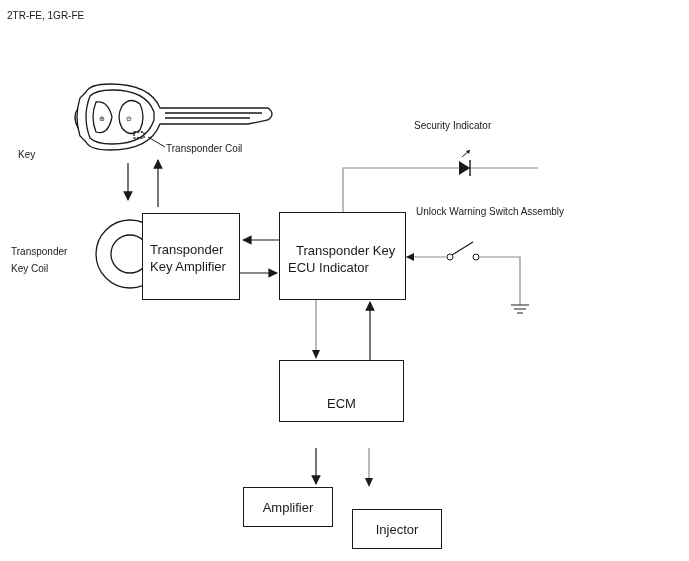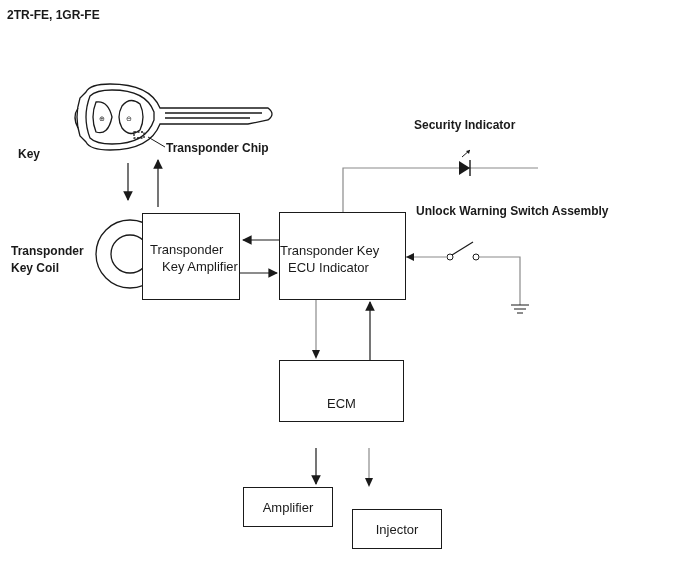--- a/index.html
+++ b/index.html
@@ -1,18 +1,18 @@
 <!DOCTYPE html>
 <html><head>
 <meta charset="utf-8">
 <style>
   html, body { margin: 0; padding: 0; background: #ffffff; }
   body { width: 689px; height: 561px; position: relative; overflow: hidden;
          font-family: "Liberation Sans", sans-serif; color: #1a1a1a; }
-  .txt { position: absolute; font-size: 12px; line-height: 17px; white-space: nowrap; font-weight: bold; }
+  .txt { position: absolute; font-size: 10px; line-height: 17px; white-space: nowrap; }
   .box { position: absolute; border: 1.5px solid #1a1a1a; background: #fff; box-sizing: border-box; }
   .boxlabel { position: absolute; font-size: 13px; line-height: 17px; }
   svg.wires { position: absolute; left: 0; top: 0; }
 </style>
 </head>
 <body>
 
 <div class="txt" style="left:7px; top:7px;">2TR-FE, 1GR-FE</div>
 
 <svg class="wires" width="689" height="561" viewBox="0 0 689 561">
@@ -70,33 +70,33 @@
   <line x1="316" y1="299" x2="316" y2="357" stroke="#8a8a8a" stroke-width="1.2"></line>
   <path d="M312,350 L320,350 L316,359 Z" fill="#1a1a1a"></path>
   <line x1="370" y1="360" x2="370" y2="302" stroke="#1a1a1a" stroke-width="1.2" marker-end="url(#arr)"></line>
 
   <line x1="316" y1="448" x2="316" y2="484" stroke="#1a1a1a" stroke-width="1.2" marker-end="url(#arr)"></line>
   <line x1="369" y1="448" x2="369" y2="484" stroke="#8a8a8a" stroke-width="1.2"></line>
   <path d="M365,478 L373,478 L369,487 Z" fill="#1a1a1a"></path>
 </svg>
 
 <div class="txt" style="left:18px; top:114px;margin-top:32px;">Key</div>
-<div class="txt" style="left:166px; top:140px;">Transponder Chip</div>
+<div class="txt" style="left:166px; top:140px;">Transponder Coil</div>
 <div class="txt" style="left:11px; top:243px;">Transponder</div>
 <div class="txt" style="left:11px; top:260px;">Key Coil</div>
 <div class="txt" style="left:414px; top:117px;">Security Indicator</div>
 <div class="txt" style="left:416px; top:203px;">Unlock Warning Switch Assembly</div>
 
 <div class="box" style="left:142px; top:213px; width:98px; height:87px;">
   <div class="boxlabel" style="left:7px; top:27px;">Transponder</div>
-  <div class="boxlabel" style="left:19px; top:44px;">Key Amplifier</div>
+  <div class="boxlabel" style="left:7px; top:44px;">Key Amplifier</div>
 </div>
 
 <div class="box" style="left:279px; top:212px; width:127px; height:88px;">
-  <div class="boxlabel" style="left:0; top:29px;">Transponder Key</div>
+  <div class="boxlabel" style="left:16px; top:29px;">Transponder Key</div>
   <div class="boxlabel" style="left:8px; top:46px;">ECU Indicator</div>
 </div>
 
 <div class="box" style="left:279px; top:360px; width:125px; height:62px;">
   <div class="boxlabel" style="left:0; right:0; top:34px; text-align:center;">ECM</div>
 </div>
 
 <div class="box" style="left:243px; top:487px; width:90px; height:40px;">
   <div class="boxlabel" style="left:0; right:0; top:11px; text-align:center;">Amplifier</div>
 </div>

